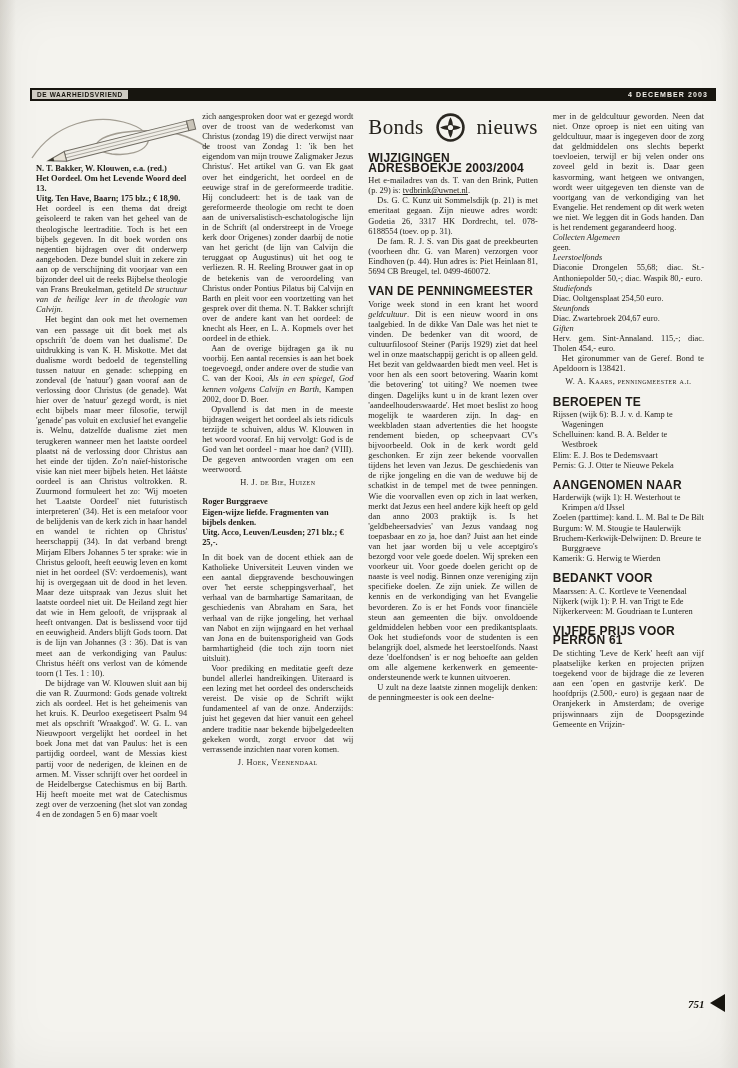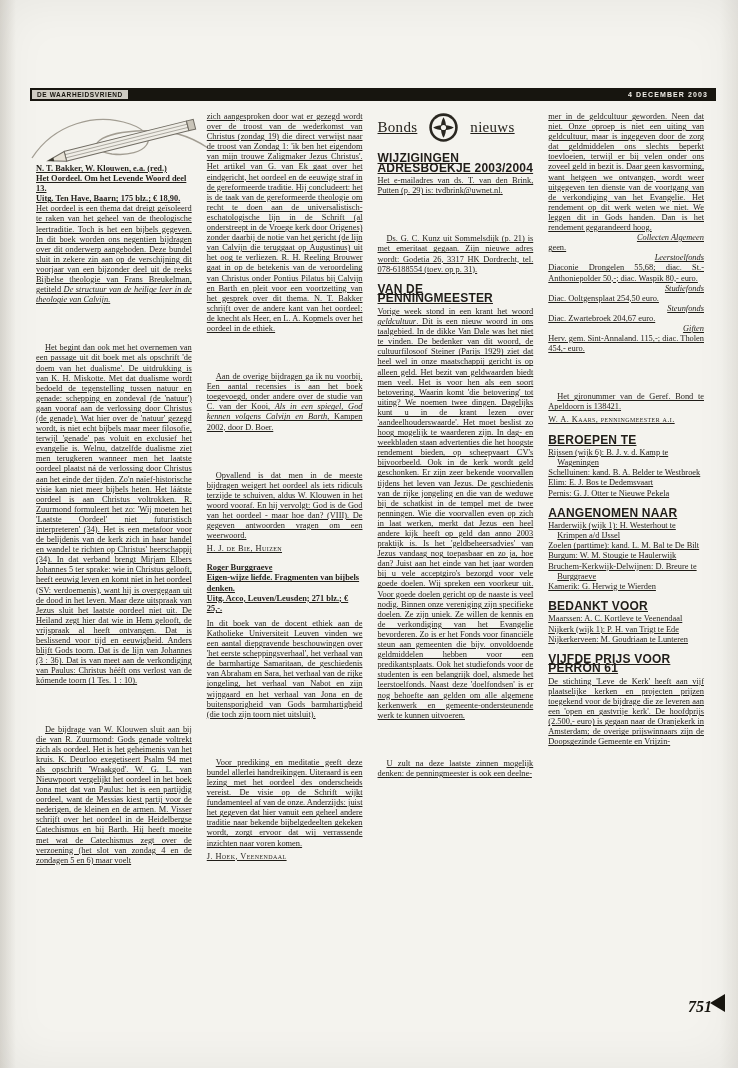--- a/index.html
+++ b/index.html
@@ -8,40 +8,40 @@
     background:linear-gradient(90deg,#dcd9d2 0,#f4f3ee 16px,#f4f3ee 720px,#e9e7e1 738px),#f4f3ee;
     box-shadow:inset 0 0 50px rgba(0,0,0,.06);}
   .masthead{position:absolute;top:88px;left:30px;right:22px;height:13px;background:#17150f;
     display:flex;align-items:center;justify-content:space-between;z-index:5;}
   .mh-left{background:#cfccc3;color:#17150f;font:bold 6.5px "Liberation Sans",sans-serif;
     letter-spacing:.6px;padding:1.5px 5px 1px;margin-left:2px;white-space:nowrap;}
   .mh-right{color:#f2efe8;font:bold 7px "Liberation Sans",sans-serif;letter-spacing:1.1px;margin-right:8px;white-space:nowrap;}
   .pencil{position:absolute;left:24px;top:96px;width:192px;height:92px;z-index:1;}
   .cols{position:absolute;top:112px;left:36px;width:668px;display:grid;
     grid-template-columns:repeat(4,1fr);column-gap:15px;z-index:2;}
-  .col{font-size:8.4px;line-height:10.1px;color:#201d18;text-align:justify;text-decoration:underline;}
+  .col{font-size:8.4px;line-height:10.1px;color:#201d18;text-align:justify;}
   .col1{padding-top:52px;}
   .blk{margin:0;}
   .b-bold{font-weight:bold;text-align:left;}
-  .ind{text-indent:9px;margin-top:38px;}
+  .ind{text-indent:9px;}
   .it{font-style:italic;}
-  .byline{text-align:left;font-variant:small-caps;letter-spacing:.4px;margin:3px 0 9px;}
+  .byline{text-align:center;font-variant:small-caps;letter-spacing:.4px;margin:3px 0 9px;}
   .h{font-family:"Liberation Sans",sans-serif;font-weight:bold;font-size:12px;line-height:9.6px;
     letter-spacing:.2px;margin:10px 0 3px;text-align:left;}
-  .fund{font-style:italic;text-align:right;}
+  .fund{font-style:italic;text-align:left;}
   .line{padding-left:9px;text-indent:-9px;text-align:left;}
   .gap{height:5px;}
-  .bonds{display:flex;align-items:center;gap:10px;margin:0 0 11px;font-size:15px;
+  .bonds{display:flex;align-items:center;gap:10px;margin:0 0 11px;font-size:21px;
     letter-spacing:.3px;color:#26231d;font-weight:normal;}
   .bonds-logo{display:inline-flex;margin:0 1px;}
   .kerk{font-size:24px;font-weight:bold;letter-spacing:.4px;margin:18px 0 8px;
     text-align:left;line-height:26px;color:#26231d;}
   .email{text-decoration:underline;}
   .pageno{position:absolute;top:998px;left:688px;font-weight:bold;font-style:italic;
-    font-size:16px;color:#17150f;z-index:5;}
+    font-size:11px;color:#17150f;z-index:5;}
   .corner{position:absolute;top:994px;right:13px;width:0;height:0;
     border-top:9px solid transparent;border-bottom:9px solid transparent;
     border-right:15px solid #17150f;z-index:4;}
 </style>
 </head>
 <body>
 
 <div class="paper">
 
   <svg class="pencil" viewBox="0 0 192 92">
@@ -93,20 +93,21 @@
               <path d="M18 6 C22 12,22 24,18 30 C14 24,14 12,18 6 Z" fill="#2a2721"></path>
               <path d="M6 18 C12 14,24 14,30 18 C24 22,12 22,6 18 Z" fill="#2a2721"></path>
               <circle cx="18" cy="18" r="3" fill="#f4f3ee"></circle>
             </svg>
           </span>
           <span>nieuws</span>
         </div>
         <div class="blk h"><span>WIJZIGINGEN ADRESBOEKJE 2003/2004</span></div>
         <div class="blk para"><span>Het e-mailadres van ds. T. van den Brink, Putten (p. 29) is: </span><span class="email">tvdbrink@uwnet.nl</span><span>.</span></div>
         <div class="blk para ind"><span>Ds. G. C. Kunz uit Sommelsdijk (p. 21) is met emeritaat gegaan. Zijn nieuwe adres wordt: Godetia 26, 3317 HK Dordrecht, tel. 078-6188554 (toev. op p. 31).</span></div>
+        <div class="blk para ind"><span>De fam. R. J. S. van Dis gaat de preekbeurten (voorheen dhr. G. van Maren) verzorgen voor Eindhoven (p. 44). Hun adres is: Piet Heinlaan 81, 5694 CB Breugel, tel. 0499-460072.</span></div>
         <div class="blk h"><span>VAN DE PENNINGMEESTER</span></div>
         <div class="blk para"><span>Vorige week stond in een krant het woord </span><span class="it">geldcultuur</span><span>. Dit is een nieuw woord in ons taalgebied. In de dikke Van Dale was het niet te vinden. De bedenker van dit woord, de cultuurfilosoof Steiner (Parijs 1929) ziet dat heel wel in onze maatschappij gericht is op alleen geld. Het bezit van geldwaarden biedt men veel. Het is voor hen als een soort betovering. Waarin komt 'die betovering' tot uiting? We noemen twee dingen. Dagelijks kunt u in de krant lezen over 'aandeelhouderswaarde'. Het moet beslist zo hoog mogelijk te waarderen zijn. In dag- en weekbladen staan advertenties die het hoogste rendement bieden, op scheepvaart CV's bijvoorbeeld. Ook in de kerk wordt geld geschonken. Er zijn zeer bekende voorvallen tijdens het leven van Jezus. De geschiedenis van de rijke jongeling en die van de weduwe bij de schatkist in de tempel met de twee penningen. Wie die voorvallen even op zich in laat werken, merkt dat Jezus een heel andere kijk heeft op geld dan anno 2003 praktijk is. Is het 'geldbeheersadvies' van Jezus vandaag nog toepasbaar en zo ja, hoe dan? Juist aan het einde van het jaar worden bij u vele acceptgiro's bezorgd voor vele goede doelen. Wij spreken een voorkeur uit. Voor goede doelen gericht op de naaste is veel nodig. Binnen onze vereniging zijn specifieke doelen. Ze zijn uniek. Ze willen de kennis en de verkondiging van het Evangelie bevorderen. Zo is er het Fonds voor financiële steun aan gemeenten die bijv. onvoldoende geldmiddelen hebben voor een predikantsplaats. Ook het studiefonds voor de studenten is een belangrijk doel, alsmede het leerstoelfonds. Naast deze 'doelfondsen' is er nog behoefte aan gelden om alle algemene kerkenwerk en gemeente-ondersteunende werk te kunnen uitvoeren.</span></div>
         <div class="blk para ind"><span>U zult na deze laatste zinnen mogelijk denken: de penningmeester is ook een deelne-</span></div>
       </div>
     <div class="col">
         <div class="blk para"><span>mer in de geldcultuur geworden. Neen dat niet. Onze oproep is niet een uiting van geldcultuur, maar is ingegeven door de zorg dat geldmiddelen ons slechts beperkt toevloeien, terwijl er bij velen onder ons zoveel geld in bezit is. Daar geen kasvorming, want hetgeen we ontvangen, wordt weer uitgegeven ten dienste van de voortgang van de verkondiging van het Evangelie. Het rendement op dit werk weten we niet. We leggen dit in Gods handen. Dan is het rendement gegarandeerd hoog.</span></div>
         <div class="blk fund"><span>Collecten Algemeen</span></div>
         <div class="blk para"><span>geen.</span></div>
         <div class="blk fund"><span>Leerstoelfonds</span></div>
         <div class="blk para"><span>Diaconie Drongelen 55,68; diac. St.-Anthoniepolder 50,-; diac. Waspik 80,- euro.</span></div>

